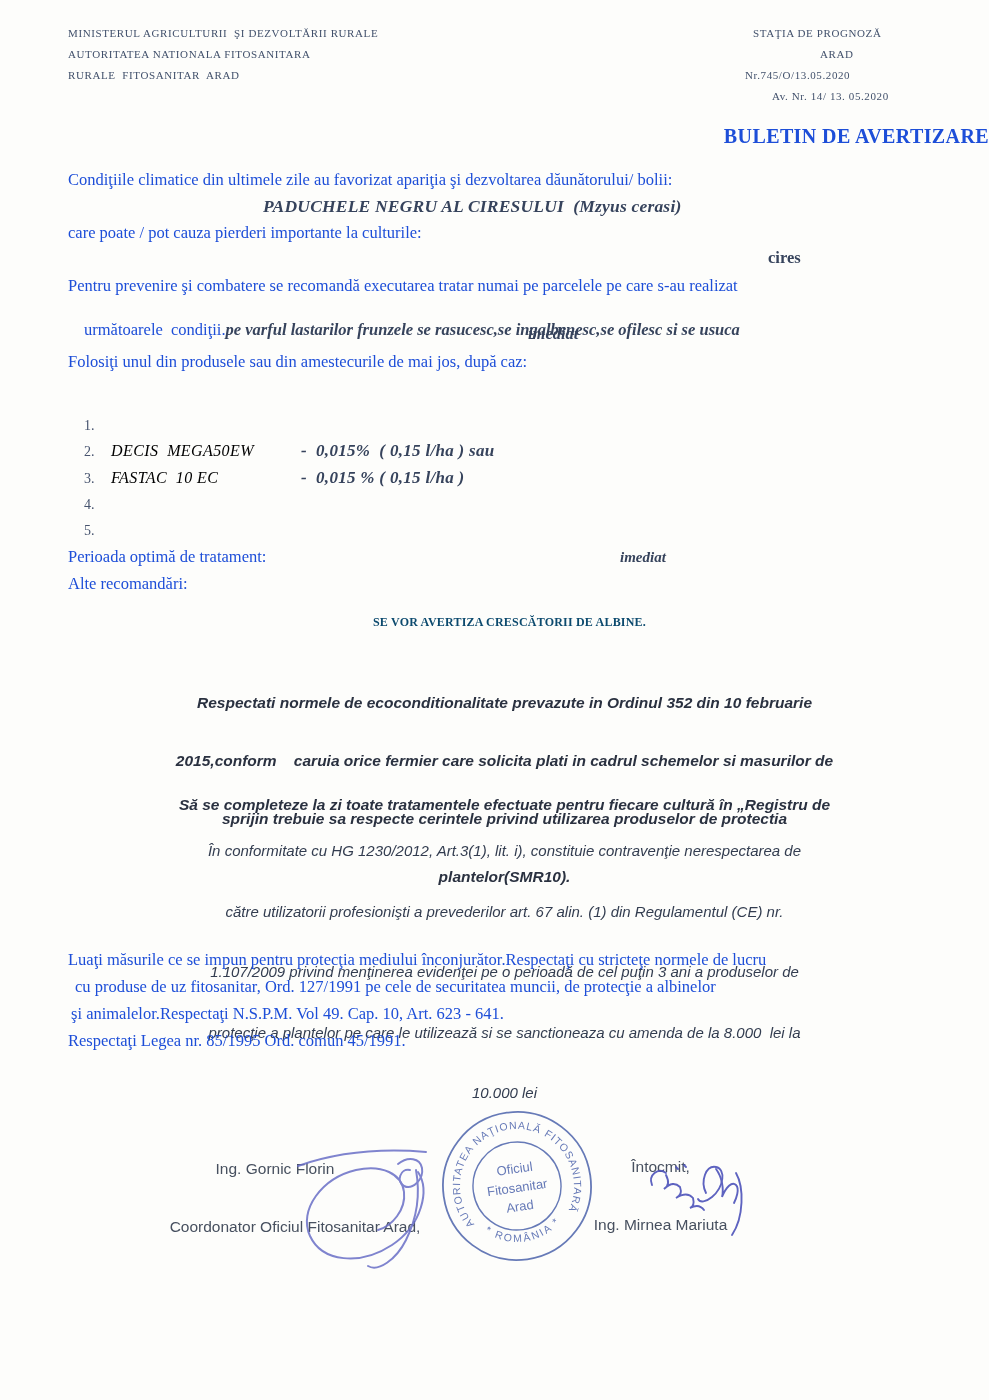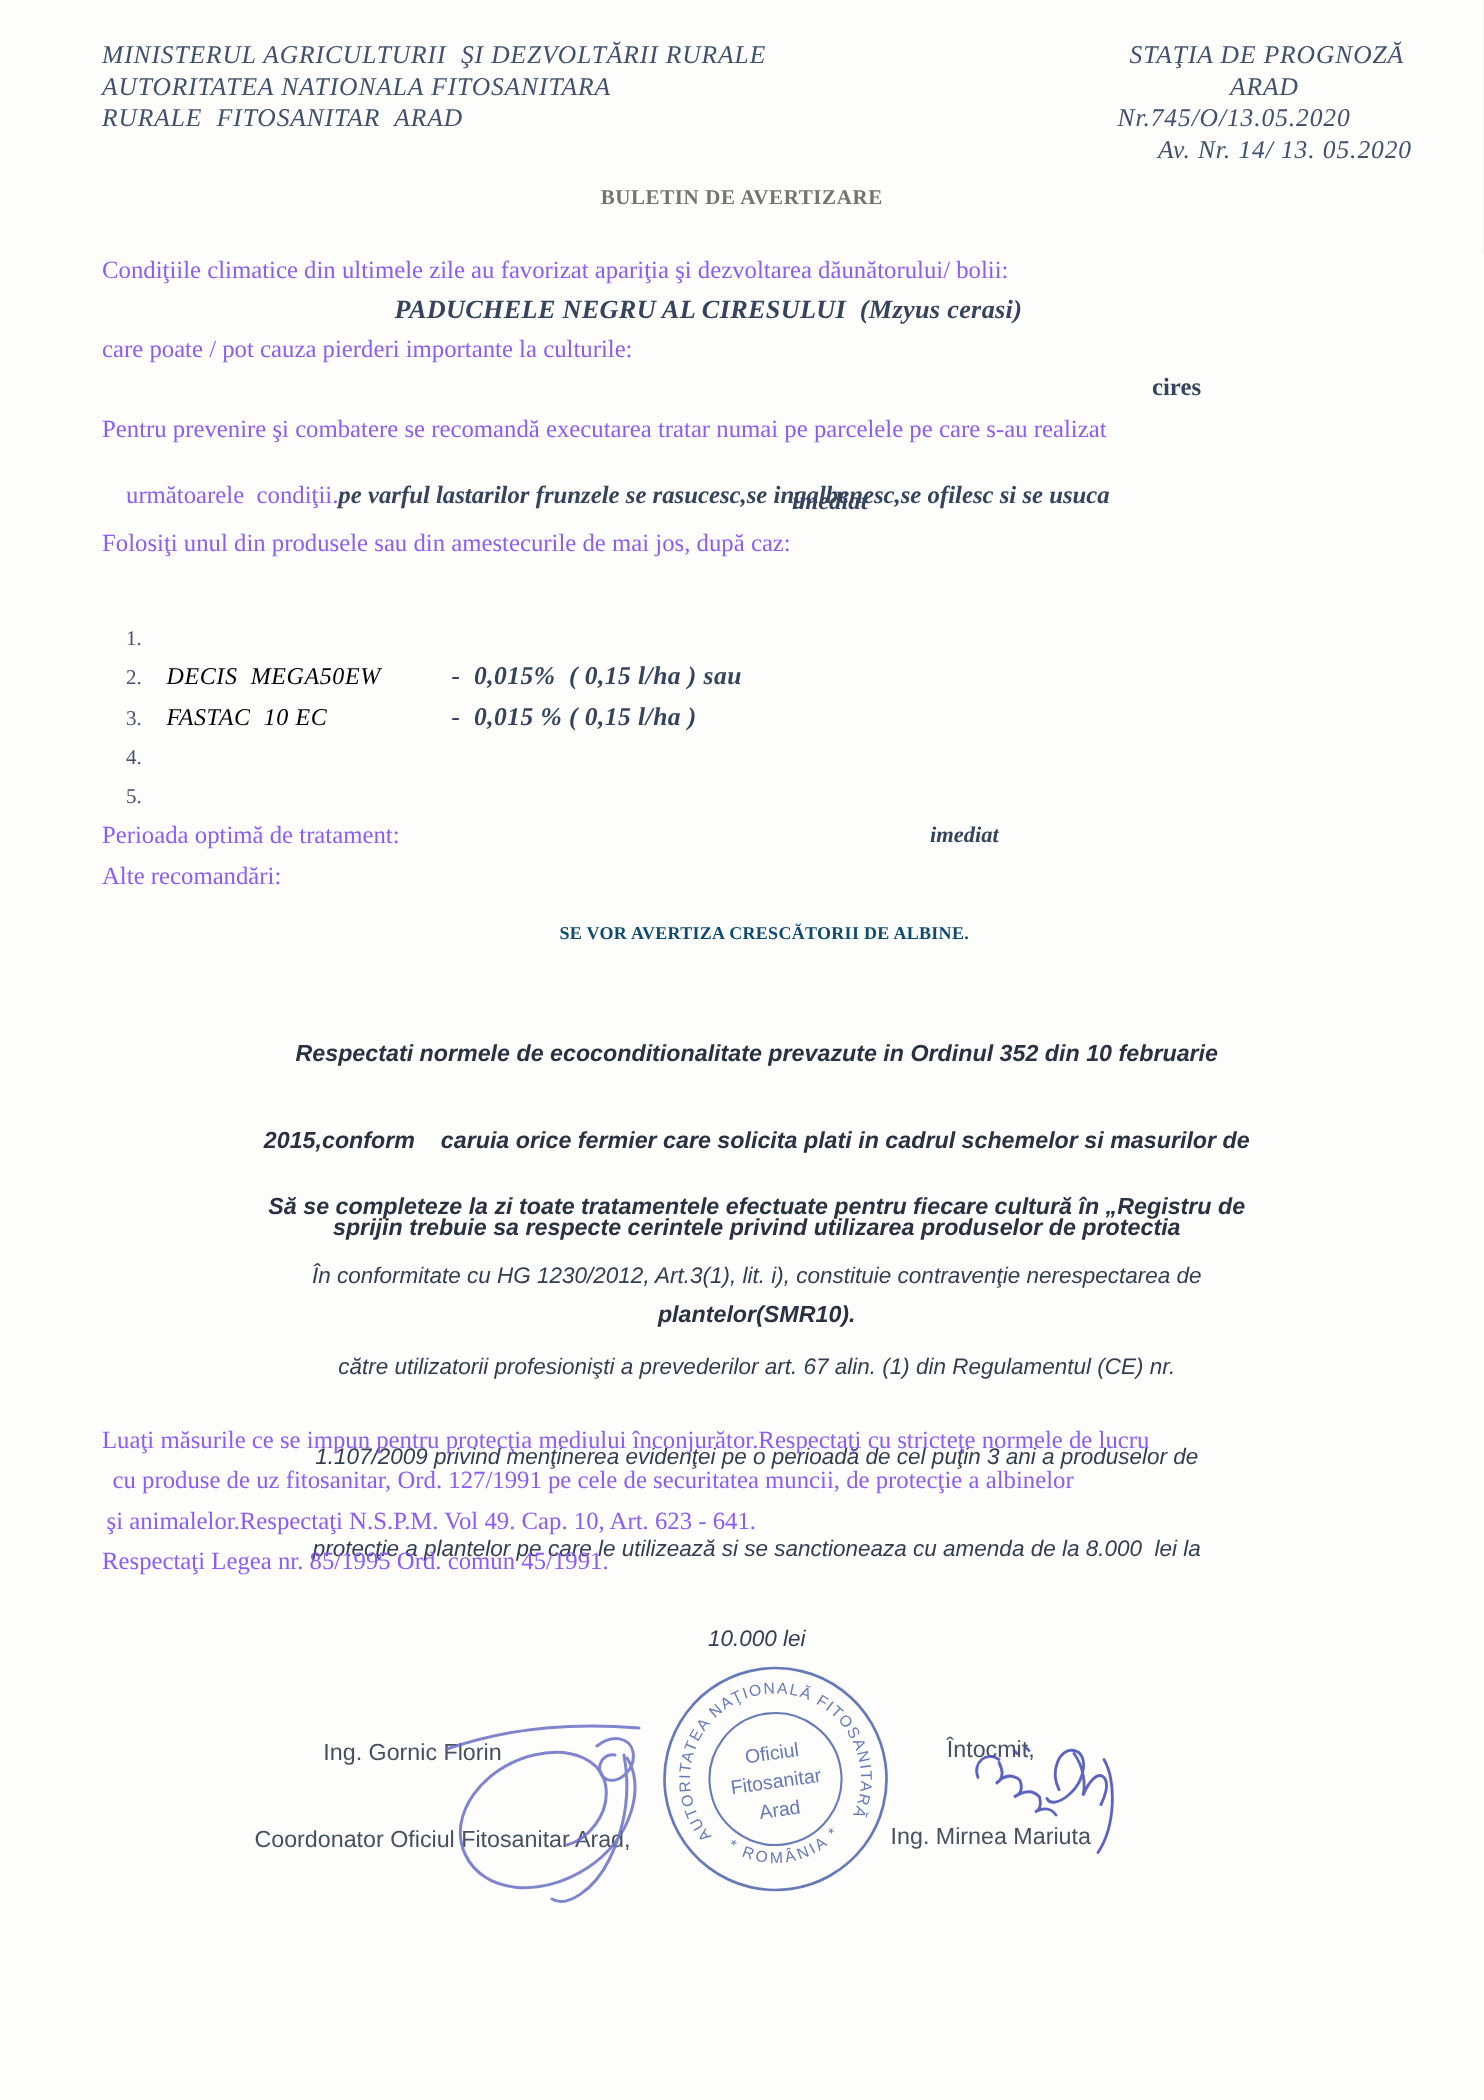--- a/index.html
+++ b/index.html
@@ -7,23 +7,23 @@
   .page {
     position:relative;
     width:989px; height:1400px;
     margin:0 auto;
     background:#fdfdfb;
     font-family:"Liberation Serif", serif;
     color:#3d4a63;
     overflow:hidden;
   }
   .abs { position:absolute; white-space:pre; }
-  .hdr-line { font-size:17px; letter-spacing:.6px; color:#41506b;font-style:italic; }
-  .doc-title { width:100%; text-align:center; font-size:14px; font-weight:bold; letter-spacing:.4px; color:#737373; }
-  .body-line { font-size:16.5px; color:#8b5cf6; }
+  .hdr-line { font-size:11px; letter-spacing:.6px; color:#41506b; }
+  .doc-title { width:100%; text-align:right; font-size:20px; font-weight:bold; letter-spacing:.4px; color:#1d4ed8; }
+  .body-line { font-size:16.5px; color:#1d4ed8; }
   .pest-line { font-size:17.5px; font-weight:bold; font-style:italic; color:#36435c; letter-spacing:.2px; }
   .crop-line { font-size:16.5px; font-weight:bold; color:#36435c; }
   .bolditalic { font-weight:bold; font-style:italic; }
   .prod-num { display:inline-block; width:27px; font-size:14px; color:#46536e; }
   .prod-name { display:inline-block; min-width:190px; font-size:16px; font-weight:normal; font-style:italic; color:#000000; letter-spacing:.4px; }
   .prod-dose { font-size:17px; font-weight:bold; font-style:italic; color:#36435c; letter-spacing:.3px; }
   .center-block { text-align:center; }
   .bee-line { font-size:12px; font-weight:bold; color:#0c4a6e; letter-spacing:.2px; }
   .eco-line { font-family:"Liberation Sans", sans-serif; font-size:15.5px; font-weight:bold; font-style:italic;
               color:#2a3140; line-height:22px; white-space:pre; }

